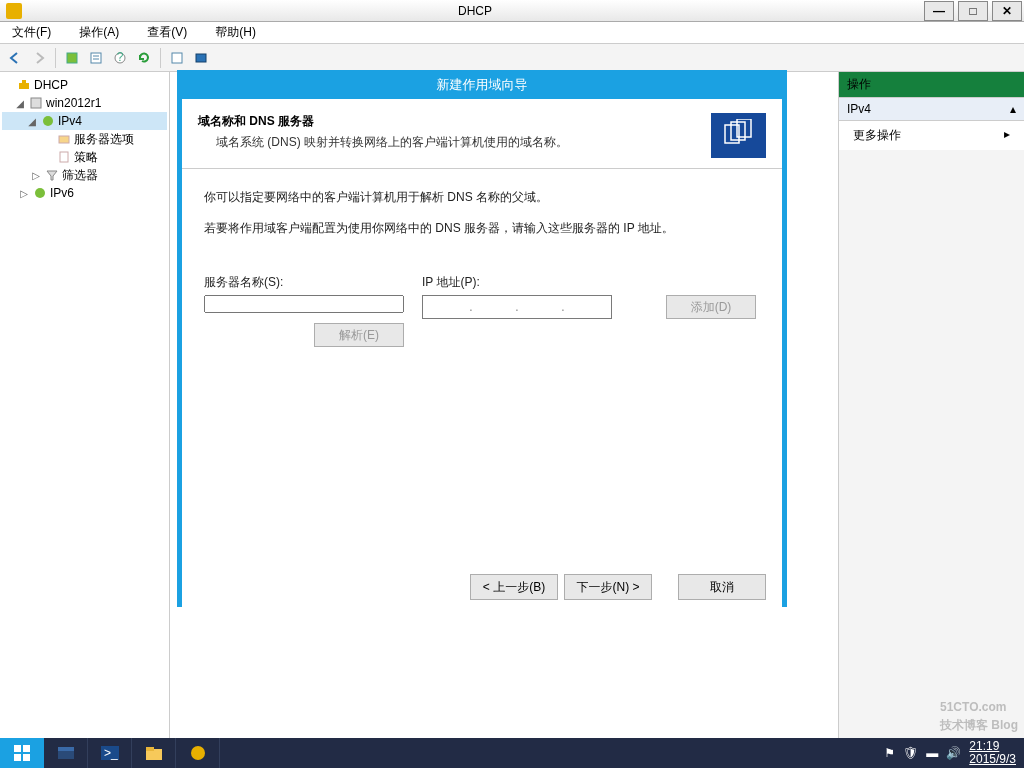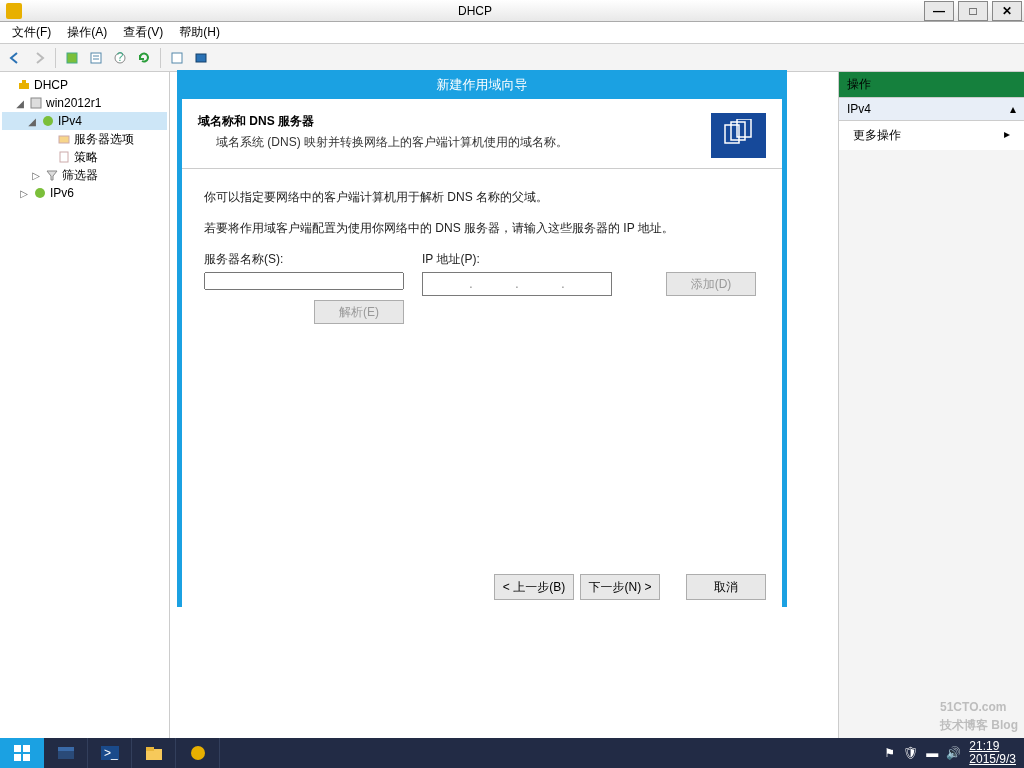--- a/index.html
+++ b/index.html
@@ -4,21 +4,21 @@
 <style>
 * { box-sizing: border-box; margin: 0; padding: 0; font-family: "Microsoft YaHei", "Segoe UI", Tahoma, sans-serif; font-size: 12px; }
 body { background: #c0c0c0; width: 1024px; height: 768px; overflow: hidden; position: relative; }
 
 .titlebar { height: 22px; background: linear-gradient(#fff,#e8e8e8); border-bottom: 1px solid #aaa; display: flex; align-items: center; }
 .titlebar .title { flex: 1; text-align: center; font-size: 12px; }
 .win-controls { display: flex; }
 .win-btn { width: 30px; height: 20px; border: 1px solid #888; margin: 1px 2px; display:flex; align-items:center; justify-content:center; background:#e8e8e8; font-size:12px; font-weight:bold;}
 .titlebar .app-icon { width:16px; height:16px; margin:0 6px; background:#e8b000; border-radius:2px; }
 
-.menubar { height: 22px; background:#fff; border-bottom:1px solid #ccc; display:flex; align-items:center; padding:0 6px; gap:4px;}
+.menubar { height: 22px; background:#fff; border-bottom:1px solid #ccc; display:flex; align-items:center; padding:0 6px; gap:16px;}
 .menubar span { padding:2px 6px; }
 
 .toolbar { height: 28px; background:#f4f4f4; border-bottom:1px solid #ccc; display:flex; align-items:center; padding:0 4px; gap:2px;}
 .tbtn { width:22px; height:22px; border:1px solid transparent; display:flex; align-items:center; justify-content:center; }
 .tsep{width:1px;height:20px;background:#ccc;margin:0 3px;}
 
 .main { display:flex; height: calc(768px - 22px - 22px - 28px - 30px); background:#fff;}
 .tree { width:170px; border-right:1px solid #ccc; padding:4px 2px; background:#fff; overflow:hidden;}
 .tree-row{display:flex;align-items:center;height:18px;white-space:nowrap;}
 .tree-row .exp{width:12px;text-align:center;color:#666;font-size:10px;}
@@ -41,29 +41,29 @@
 .wiz-header h3{font-size:12px;font-weight:bold;margin-bottom:4px;}
 .wiz-header p{font-size:12px;color:#333;margin-left:18px;}
 .wiz-header .badge{width:55px;height:45px;background:#16499a;display:flex;align-items:center;justify-content:center;}
 .wiz-content{padding:14px 22px;font-size:12px;color:#222;}
 .wiz-content p{margin:6px 0 14px 0;}
 .row{display:flex;align-items:center;margin:6px 0;}
 .row label{width:100px;}
 .row input.text{border:1px solid #7a7a7a;padding:3px 4px;font-size:12px;height:22px;}
 .cols{display:flex;gap:18px;margin-top:10px;}
 .col{display:flex;flex-direction:column;}
-.col label{margin-bottom:4px;}
+.col label{margin-bottom:4px;margin-top:23px;}
 .btnw{width:90px;height:24px;border:1px solid #adadad;background:#e8e8e8;font-size:12px;margin-bottom:6px;margin-left:44px;}
 .btnw:disabled{color:#999;}
 .listbox{border:1px solid #7a7a7a;width:190px;height:92px;padding:2px 4px;font-size:12px;}
 .ipfield{border:1px solid #7a7a7a;width:190px;height:24px;display:flex;align-items:center;justify-content:space-around;padding:0 6px;}
 .ipfield span{color:#888;width:4px;text-align:center;}
 .ipfield input{border:none;width:34px;text-align:center;height:18px;outline:none;}
 .wiz-footer{position:absolute;bottom:10px;right:16px;display:flex;gap:6px;}
-.wiz-footer button{width:80px;height:26px;border:1px solid #adadad;background:#e8e8e8;font-size:12px;}
+.wiz-footer button{width:88px;height:26px;border:1px solid #adadad;background:#e8e8e8;font-size:12px;}
 .wiz-footer .gap{width:14px;}
 
 .taskbar{position:absolute;bottom:0;left:0;right:0;height:30px;background:#222b45;display:flex;align-items:center;}
 .taskbar .start{width:44px;height:30px;background:#1ba1e2;display:flex;align-items:center;justify-content:center;}
 .task-item{width:44px;height:30px;display:flex;align-items:center;justify-content:center;border-right:1px solid #333f5c;}
 .tray{margin-left:auto;display:flex;align-items:center;color:#fff;gap:8px;padding:0 8px;font-size:11px;}
 .tray .clock{text-align:left;line-height:13px;text-decoration:underline;}
 
 .watermark{position:absolute;right:6px;bottom:34px;color:#888;font-size:22px;font-weight:bold;opacity:.5;font-family:Arial;}
 .watermark small{display:block;font-size:12px;}

